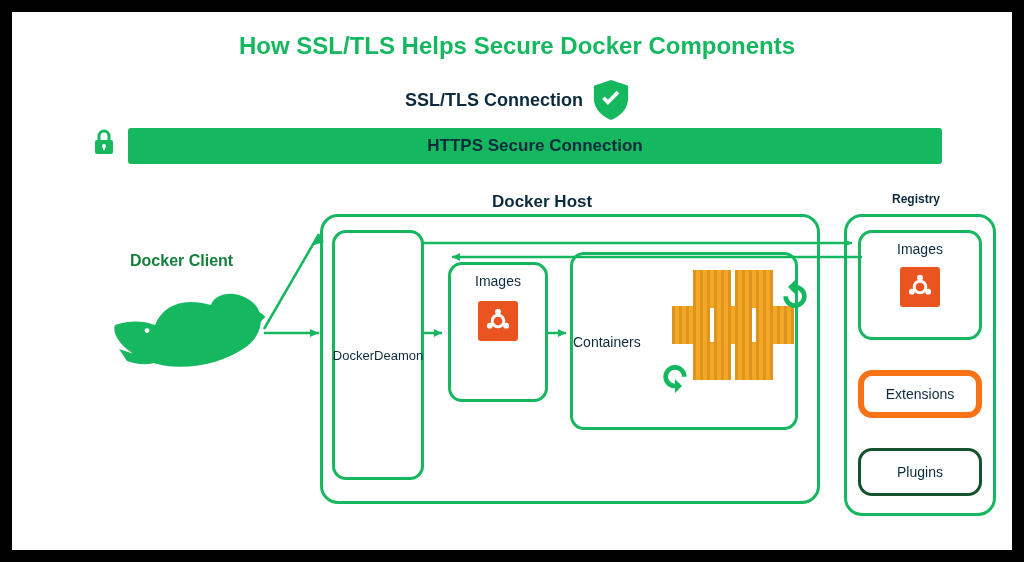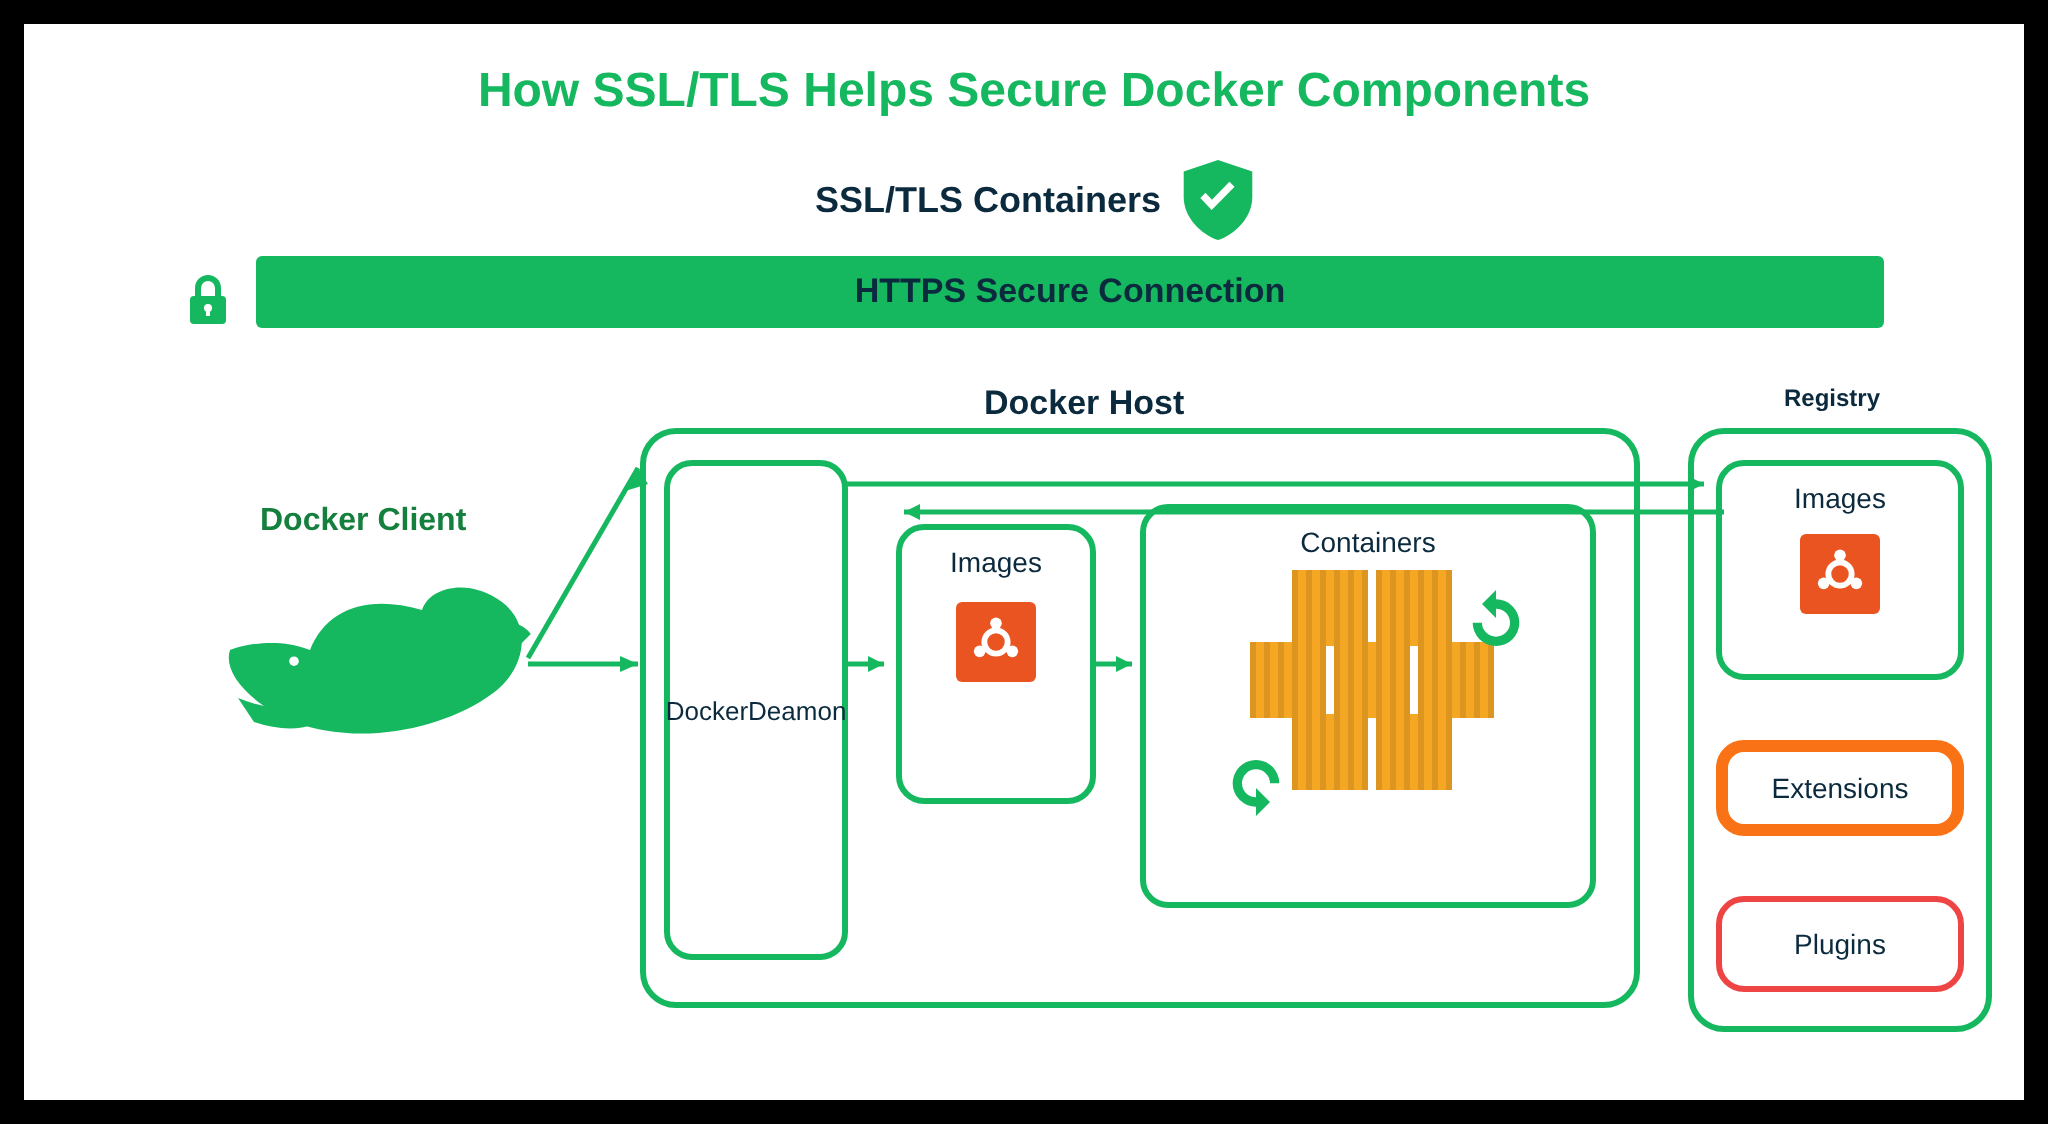--- a/index.html
+++ b/index.html
@@ -3,59 +3,59 @@
 <meta charset="utf-8">
 <style>
 * { margin: 0; padding: 0; box-sizing: border-box; }
 body { font-family: Arial, sans-serif; background: #000; display: flex; align-items: center; justify-content: center; min-height: 562px; }
 .frame { width: 1024px; height: 562px; background: #fff; border: 12px solid #000; position: relative; overflow: hidden; padding-left: 10px; }
 .title { color: #15b75f; font-size: 24px; font-weight: bold; text-align: center; margin-top: 20px; }
 .cert-section { display: flex; align-items: center; justify-content: center; gap: 10px; margin-top: 20px; }
 .cert-label { color: #0b2a3d; font-size: 18px; font-weight: bold; }
 .shield { width: 36px; height: 40px; position: relative; }
 .shield svg { width: 100%; height: 100%; }
-.https-row { display: flex; align-items: flex-end; gap: 12px; margin: 8px 70px 0 70px; }
+.https-row { display: flex; align-items: flex-start; gap: 12px; margin: 8px 70px 0 70px; }
 .lock { width: 24px; height: 28px; position: relative; }
 .lock svg { width: 100%; height: 100%; }
 .https-bar { flex: 1; background: #15b75f; color: #0b2a3d; font-size: 17px; font-weight: bold; text-align: center; padding: 8px 0; border-radius: 3px; }
 .diagram { position: relative; height: 380px; margin-top: 10px; }
 .client-label { position: absolute; left: 108px; top: 78px; color: #15803d; font-size: 16px; font-weight: bold; }
 .whale { position: absolute; left: 85px; top: 105px; width: 160px; height: 100px; }
 .whale svg { width: 100%; height: 100%; }
 .host-label { position: absolute; left: 470px; top: 18px; color: #0b2a3d; font-size: 17px; font-weight: bold; }
 .host-box { position: absolute; left: 298px; top: 40px; width: 500px; height: 290px; border: 3px solid #15b75f; border-radius: 18px; }
 .daemon-box { position: absolute; left: 310px; top: 56px; width: 92px; height: 250px; border: 3px solid #15b75f; border-radius: 14px; display: flex; flex-direction: row; align-items: center; justify-content: center; color: #0b2a3d; font-size: 13px; }
 .images-box { position: absolute; left: 426px; top: 88px; width: 100px; height: 140px; border: 3px solid #15b75f; border-radius: 14px; display: flex; flex-direction: column; align-items: center; padding-top: 8px; }
 .images-box .lbl { color: #0b2a3d; font-size: 14px; margin-bottom: 12px; }
 .ubuntu-icon { width: 40px; height: 40px; background: #e95420; border-radius: 3px; display: flex; align-items: center; justify-content: center; }
 .ubuntu-icon svg { width: 28px; height: 28px; }
-.containers-box { position: absolute; left: 548px; top: 78px; width: 228px; height: 202px; border: 3px solid #15b75f; border-radius: 14px; display: flex; flex-direction: column; align-items: center; padding-top: 8px; }
+.containers-box { position: absolute; left: 548px; top: 78px; width: 228px; height: 178px; border: 3px solid #15b75f; border-radius: 14px; display: flex; flex-direction: row; align-items: center; padding-top: 8px; }
 .containers-box .lbl { color: #0b2a3d; font-size: 14px; margin-bottom: 6px; }
 .hex-stack { position: relative; width: 180px; height: 150px; }
 .hex { position: absolute; width: 38px; height: 38px; background: #f5a623; transform: rotate(0deg); display: flex; align-items: center; justify-content: center; }
 .hex::before { content: ''; position: absolute; inset: 0; background: repeating-linear-gradient(90deg, rgba(0,0,0,0.1) 0 3px, transparent 3px 7px); }
 .refresh-arrow { position: absolute; width: 28px; height: 28px; }
 .refresh-arrow svg { width: 100%; height: 100%; }
 .registry-label { position: absolute; left: 870px; top: 18px; color: #0b2a3d; font-size: 12px; font-weight: bold; }
 .registry-box { position: absolute; left: 822px; top: 40px; width: 152px; height: 302px; border: 3px solid #15b75f; border-radius: 18px; }
 .reg-images { position: absolute; left: 836px; top: 56px; width: 124px; height: 110px; border: 3px solid #15b75f; border-radius: 14px; display: flex; flex-direction: column; align-items: center; padding-top: 8px; }
 .reg-images .lbl { color: #0b2a3d; font-size: 14px; margin-bottom: 10px; }
 .reg-ext { position: absolute; left: 836px; top: 196px; width: 124px; height: 48px; border: 6px solid #f97316; border-radius: 14px; display: flex; align-items: center; justify-content: center; color: #0b2a3d; font-size: 14px; }
-.reg-plug { position: absolute; left: 836px; top: 274px; width: 124px; height: 48px; border: 3px solid #ef4444; border-radius: 14px; display: flex; align-items: center; justify-content: center; color: #0b2a3d; font-size: 14px; }
+.reg-plug { position: absolute; left: 836px; top: 274px; width: 124px; height: 48px; border: 3px solid #14532d; border-radius: 14px; display: flex; align-items: center; justify-content: center; color: #0b2a3d; font-size: 14px; }
 .arrow { position: absolute; }
 .arrow svg { overflow: visible; }
 </style>
 </head>
 <body>
 
 <div class="frame">
   <div class="title">How SSL/TLS Helps Secure Docker Components</div>
 
   <div class="cert-section">
-    <span class="cert-label">SSL/TLS Containers</span>
+    <span class="cert-label">SSL/TLS Connection</span>
     <span class="shield">
       <svg viewBox="0 0 24 28">
           <path fill="#15b75f" d="M12 0 L24 4 V13 C24 20 18 26 12 28 C6 26 0 20 0 13 V4 Z"></path>
           <path fill="#fff" d="M9.8 17.5 L5.8 13.3 L7.6 11.5 L9.9 13.9 L16 7.6 L17.8 9.4 Z"></path>
         </svg>
     </span>
   </div>
 
   <div class="https-row">
     <span class="lock">

